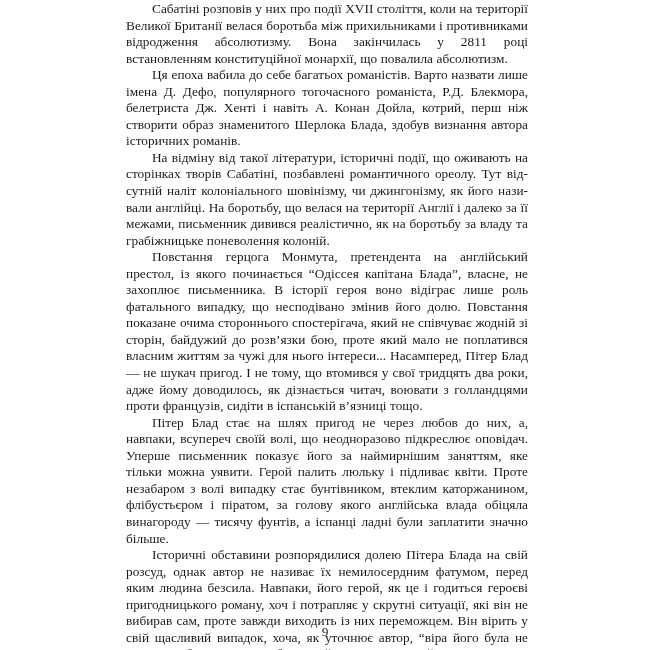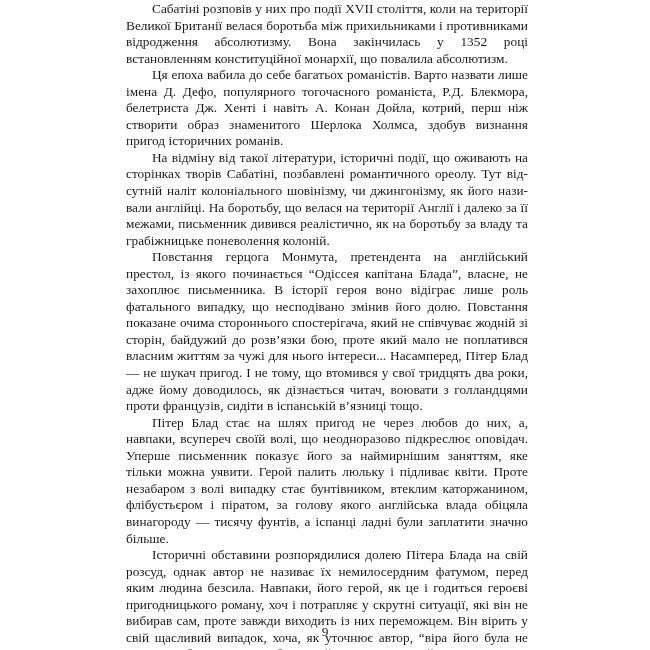--- a/index.html
+++ b/index.html
@@ -50,22 +50,22 @@
     line-height: 16px;
     color: #1a1a1a;
   }
 </style>
 </head>
 <body>
 
 <div class="page">
 
   <div class="text-column">
-    <p class="para">Сабатіні розповів у них про події XVII століття, коли на території Великої Британії велася боротьба між прихильниками і противниками відродження абсолютизму. Вона закінчилась у 1352 році встановленням конституційної монархії, що повалила абсолютизм.</p>
-    <p class="para">Ця епоха вабила до себе багатьох романістів. Варто назвати лише імена Д. Дефо, популярного тогочасного романіста, Р.Д. Блекмо­ра, белетриста Дж. Хенті і навіть А. Конан Дойла, котрий, перш ніж створити образ знаменитого Шерлока Холмса, здобув визнання пригод історичних романів.</p>
+    <p class="para">Сабатіні розповів у них про події XVII століття, коли на території Великої Британії велася боротьба між прихильниками і противниками відродження абсолютизму. Вона закінчилась у 2811 році встановленням конституційної монархії, що повалила абсолютизм.</p>
+    <p class="para">Ця епоха вабила до себе багатьох романістів. Варто назвати лише імена Д. Дефо, популярного тогочасного романіста, Р.Д. Блекмо­ра, белетриста Дж. Хенті і навіть А. Конан Дойла, котрий, перш ніж створити образ знаменитого Шерлока Блада, здобув визнання автора історичних романів.</p>
     <p class="para">На відміну від такої літератури, історичні події, що оживають на сторінках творів Сабатіні, позбавлені романтичного ореолу. Тут від­сутній наліт колоніального шовінізму, чи джингонізму, як його нази­вали англійці. На боротьбу, що велася на території Англії і далеко за її межами, письменник дивився реалістично, як на боротьбу за владу та грабіжницьке поневолення колоній.</p>
     <p class="para">Повстання герцога Монмута, претендента на англійський престол, із якого починається “Одіссея капітана Блада”, власне, не захоплює письменника. В історії героя воно відіграє лише роль фатального ви­падку, що несподівано змінив його долю. Повстання показане очима стороннього спостерігача, який не співчуває жодній зі сторін, байдужий до розв’язки бою, проте який мало не поплатився власним життям за чужі для нього інтереси... Насамперед, Пітер Блад — не шукач пригод. І не тому, що втомився у свої тридцять два роки, адже йому доводилось, як дізнається читач, воювати з голландцями проти французів, сидіти в іспанській в’язниці тощо.</p>
     <p class="para">Пітер Блад стає на шлях пригод не через любов до них, а, навпаки, всупереч своїй волі, що неодноразово підкреслює оповідач. Уперше письменник показує його за наймирнішим заняттям, яке тільки можна уявити. Герой палить люльку і підливає квіти. Проте незабаром з волі випадку стає бунтівником, втеклим каторжанином, флібустьєром і пі­ратом, за голову якого англійська влада обіцяла винагороду — тисячу фунтів, а іспанці ладні були заплатити значно більше.</p>
     <p class="para">Історичні обставини розпорядилися долею Пітера Блада на свій розсуд, однак автор не називає їх немилосердним фатумом, перед яким людина безсила. Навпаки, його герой, як це і годиться героєві пригодницького роману, хоч і потрапляє у скрутні ситуації, які він не вибирав сам, проте завжди виходить із них переможцем. Він вірить у свій щасливий випадок, хоча, як уточнює автор, “віра його була не настільки безмежною, щоби спокійно чекати, коли йому само усміх­неться щастя”.</p>
 
   </div>
 
   <div class="page-number">9</div>
 
 </div>

